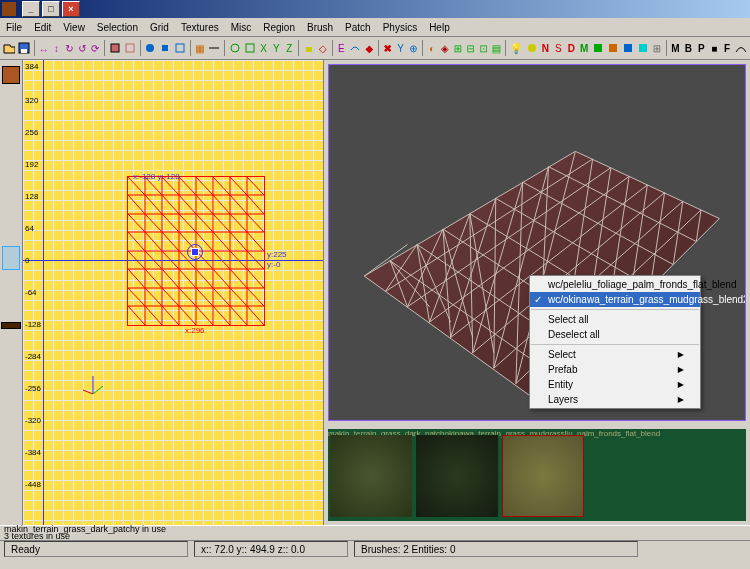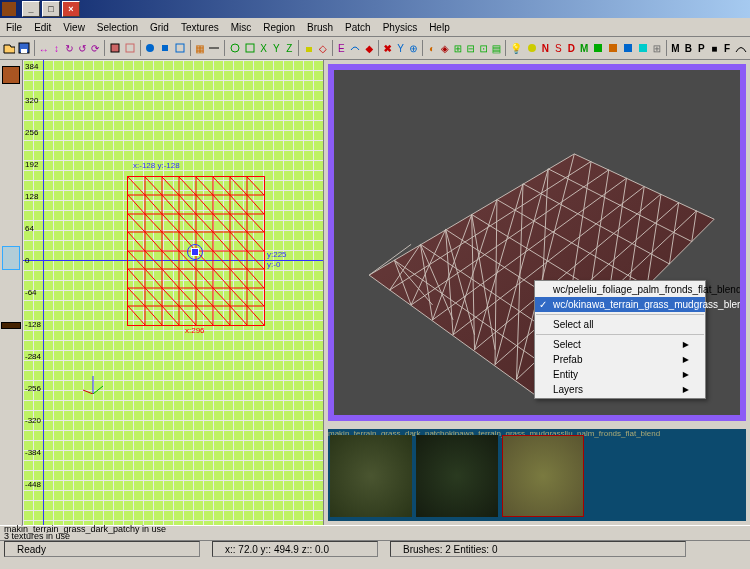--- a/index.html
+++ b/index.html
@@ -10,50 +10,50 @@
 .titlebar .close{background:#d04030;color:#fff}
 .menubar{height:18px;display:flex;align-items:center;background:#d4d0c8;border-bottom:1px solid #808080}
 .menubar span{padding:2px 6px;cursor:default}
 .toolbar{height:22px;display:flex;align-items:center;background:#d4d0c8;border-bottom:1px solid #808080;padding:0 2px;gap:1px;overflow:hidden}
 .tool{width:16px;height:16px;border:1px solid transparent;display:flex;align-items:center;justify-content:center}
 .sep{width:1px;height:16px;background:#808080;margin:0 2px}
 .workspace{display:flex;height:465px}
 .leftcol{width:22px;background:#d4d0c8;border-right:1px solid #808080;display:flex;flex-direction:column;align-items:center;gap:6px;padding-top:6px}
 .leftcol .tx{width:16px;height:16px;background:#a52;border:1px solid #000}
 .leftcol .tx.sel{background:#420}
-.grid2d{flex:0 0 300px;background:#bef264;position:relative;border-right:1px solid #808080}
+.grid2d{flex:0 0 300px;background:#fde047;position:relative;border-right:1px solid #808080}
 .gridlines{position:absolute;inset:0;background-image:repeating-linear-gradient(to right,#e8e8e8 0,#e8e8e8 1px,transparent 1px,transparent 10px),repeating-linear-gradient(to bottom,#e8e8e8 0,#e8e8e8 1px,transparent 1px,transparent 10px),repeating-linear-gradient(to right,#ccc 0,#ccc 1px,transparent 1px,transparent 40px),repeating-linear-gradient(to bottom,#ccc 0,#ccc 1px,transparent 1px,transparent 40px)}
 .axis-x{position:absolute;top:200px;left:0;right:0;height:1px;background:#33f}
 .axis-y{position:absolute;left:20px;top:0;bottom:0;width:1px;background:#33f}
 .tick{position:absolute;font-size:8px;color:#000}
 .patch{position:absolute;border:1px solid #f00}
 .patch svg{width:100%;height:100%}
 .patch svg line{stroke:#f00;stroke-width:1}
 .handle{position:absolute;width:6px;height:6px;background:#33f;border:1px solid #fff}
 .ring{position:absolute;width:14px;height:14px;border:1px solid #33f;border-radius:50%}
 .label2d{position:absolute;font-size:8px;color:#33f}
 .label2d.red{color:#f00}
 .gizmo{position:absolute;width:20px;height:20px}
 .gizmo line{stroke-width:1}
-.view3d{flex:1;background:#4a4a4a;position:relative;margin:4px;border:6px solid #8b5cf6;overflow:hidden}
+.view3d{flex:1;background:#4a4a4a;position:relative;margin:4px;border:1px solid #8b5cf6;overflow:hidden}
 .view3d svg{width:100%;height:100%}
 .ctxmenu{position:absolute;top:210px;left:200px;width:170px;background:#f0f0f0;border:1px solid #808080;box-shadow:2px 2px 4px rgba(0,0,0,0.4);padding:1px 0}
 .ctxmenu .item{padding:2px 16px 2px 18px;font-size:10px;cursor:default;position:relative;white-space:nowrap;display:flex;align-items:center}
 .ctxmenu .item.hi{background:#316ac5;color:#fff}
 .ctxmenu .hr{height:1px;background:#c0c0c0;margin:2px 1px}
 .ctxmenu .check{position:absolute;left:4px}
 .ctxmenu .arrow{margin-left:auto;font-size:8px}
-.thumbs{height:92px;background:#0c4a6e;margin:4px;position:relative;display:flex}
+.thumbs{height:92px;background:#14532d;margin:4px;position:relative;display:flex}
 .thumbs .th{width:80px;height:80px;margin:6px 2px;position:relative;border:1px solid transparent}
 .thumbs .th.sel{border-color:#a00}
 .thumbs .caption{position:absolute;top:0;left:0;font-size:8px;color:#aa7}
 .statusbar1{height:14px;background:#d4d0c8;border-top:1px solid #fff;padding:0 4px;display:flex;flex-direction:column;justify-content:center}
 .statusbar1 div{line-height:7px;font-size:9px}
 .statusbar2{height:16px;background:#d4d0c8;border-top:1px solid #808080;display:flex;align-items:center;padding:0 4px}
-.statusbar2 .panel{border:1px solid #808080;border-top-color:#404040;border-left-color:#404040;padding:1px 12px;margin-right:12px;height:12px;display:flex;align-items:center}
+.statusbar2 .panel{border:1px solid #808080;border-top-color:#404040;border-left-color:#404040;padding:1px 6px;margin-right:6px;height:12px;display:flex;align-items:center}
 </style>
 </head>
 <body>
 
 <div class="titlebar">
   <div class="icon"></div>
   <div class="btn">_</div>
   <div class="btn">□</div>
   <div class="btn close">×</div>
 </div>
@@ -317,21 +317,21 @@
             <line x1="51" y1="129" x2="68" y2="148"></line>
             <line x1="68" y1="129" x2="85" y2="148"></line>
             <line x1="85" y1="129" x2="102" y2="148"></line>
             <line x1="102" y1="129" x2="119" y2="148"></line>
             <line x1="119" y1="129" x2="136" y2="148"></line>
         </g>
       </svg>
     </div>
     <div class="handle" style="top:188px;left:168px"></div>
     <div class="ring" style="top:184px;left:164px"></div>
-    <div class="label2d" style="top:101px;left:110px">x:-128 y:-128</div>
+    <div class="label2d" style="top:112px;left:110px">x:-128 y:-128</div>
     <div class="label2d" style="top:190px;left:244px">y:225</div>
     <div class="label2d" style="top:200px;left:244px">y:-0</div>
     <div class="label2d red" style="top:266px;left:162px">x:296</div>
     <svg class="gizmo" style="top:314px;left:60px">
         <line x1="10" y1="20" x2="10" y2="2" stroke="#33f"></line>
         <line x1="10" y1="20" x2="20" y2="12" stroke="#0a0"></line>
         <line x1="10" y1="20" x2="0" y2="16" stroke="#c00"></line>
       </svg>
   </div>
 
@@ -399,20 +399,23 @@
             <span>wc/peleliu_foliage_palm_fronds_flat_blend</span>
           </div>
         <div class="item hi">
             <span class="check">✓</span>
             <span>wc/okinawa_terrain_grass_mudgrass_blend2_wet</span>
           </div>
         <div class="hr"></div>
         <div class="item">
             <span>Select all</span>
           </div>
+        <div class="item">
+            <span>Deselect all</span>
+          </div>
         <div class="hr"></div>
         <div class="item">
             <span>Select</span>
             <span class="arrow">▶</span>
           </div>
         <div class="item">
             <span>Prefab</span>
             <span class="arrow">▶</span>
           </div>
         <div class="item">

